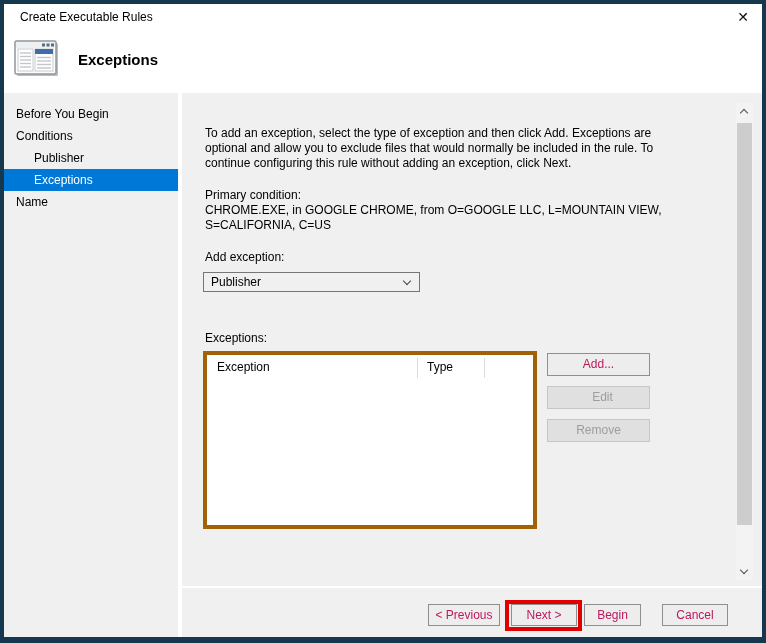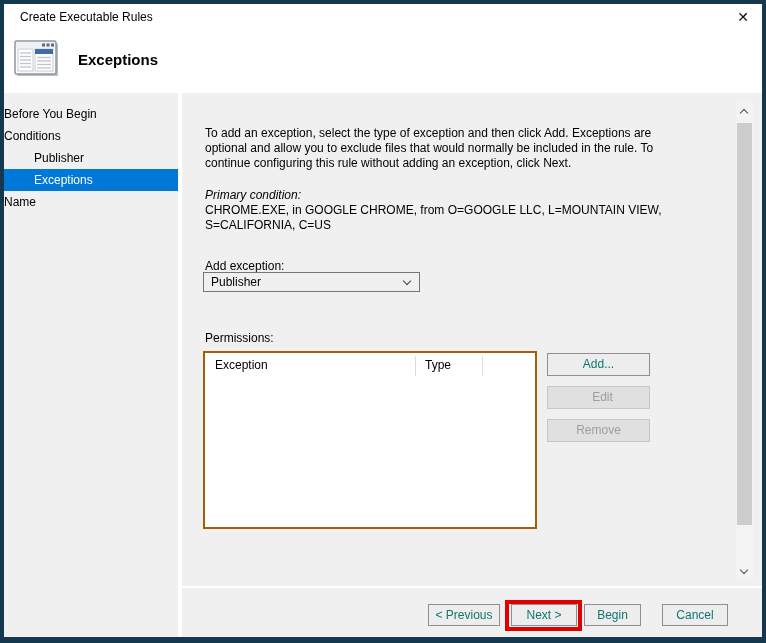--- a/index.html
+++ b/index.html
@@ -30,56 +30,56 @@
   }
   
   .header{position:absolute;top:26px;left:0;right:0;height:63px;background:#fff;}
   .page-icon{position:absolute;left:10px;top:10px;width:46px;height:40px;}
   .header-title{position:absolute;left:74px;top:0;line-height:60px;font-weight:bold;font-size:15px;}
   
   .body{position:absolute;top:89px;left:0;right:0;bottom:0;background:var(--panel);}
   .sidebar{position:absolute;left:0;top:0;width:174px;height:100%;}
   .v-divider{position:absolute;left:174px;top:0;width:4px;height:100%;background:#fff;}
   .steps{list-style:none;margin:10px 0 0 0;padding:0;}
-  .steps li{height:22px;line-height:22px;cursor:default;}
+  .steps li{height:22px;line-height:22px;padding-left:12px;cursor:default;}
   .steps li.indent{padding-left:30px;}
   .steps li.selected{background:var(--selection);color:#fff;}
   
   .txt{position:absolute;white-space:pre-line;line-height:15px;}
   .intro{left:201px;top:33px;width:508px;}
-  .primary-label{left:201px;top:95px;font-style:italic;}
+  .primary-label{left:201px;top:95px;}
   .primary-value{left:201px;top:110px;width:508px;}
-  .add-exc-label{left:201px;top:157px;margin-top:9px;}
+  .add-exc-label{left:201px;top:157px;}
   .exceptions-label{left:201px;top:238px;}
   .dropdown{
     position:absolute;left:199px;top:179px;width:217px;height:20px;
     background:#f0f0f0;border:1px solid #767676;cursor:default;
   }
   .dropdown .val{position:absolute;left:7px;top:0;line-height:18px;}
   .dropdown .chev{
     position:absolute;right:9px;top:5px;width:6px;height:6px;
     border-right:1.4px solid #444;border-bottom:1.4px solid #444;
     transform:rotate(45deg);
   }
   .listbox{
     position:absolute;left:199px;top:258px;width:334px;height:178px;
-    background:#fff;border:2px solid #a16207;
+    background:#fff;border:4px solid #a16207;
   }
   .listbox .hdr{position:relative;height:25px;}
   .listbox .hdr .col{position:absolute;top:0;line-height:25px;}
   .listbox .col1{left:10px;}
   .listbox .col2{left:220px;}
   .listbox .sep{position:absolute;top:3px;width:1px;height:20px;background:#dcdcdc;}
   .listbox .sep1{left:210px;}
   .listbox .sep2{left:277px;}
   
   .btn{
     position:absolute;height:23px;
     background:#ededed;border:1px solid #8f8f8f;
-    font-family:"Liberation Sans", sans-serif;font-size:12px;color:#0f766e;
+    font-family:"Liberation Sans", sans-serif;font-size:12px;color:#be185d;
     text-align:center;line-height:21px;cursor:pointer;padding:0;
   }
   .btn.disabled{background:#e0e0e0;border-color:#c6c6c6;color:#9d9d9d;cursor:default;}
   .side-btn{left:543px;width:103px;}
   #btn-add{top:260px;}
   #btn-edit{top:293px;padding-left:8px;}
   #btn-remove{top:326px;}
   .h-divider{position:absolute;left:178px;right:0;top:493px;height:2px;background:#fff;}
   .footer-btn{top:511px;height:22px;line-height:20px;}
   #btn-previous{left:424px;width:72px;}
@@ -157,21 +157,21 @@
     <div class="txt primary-label">Primary condition:</div>
     <div class="txt primary-value">CHROME.EXE, in GOOGLE CHROME, from O=GOOGLE LLC, L=MOUNTAIN VIEW,
 S=CALIFORNIA, C=US</div>
 
     <div class="txt add-exc-label">Add exception:</div>
     <div class="dropdown">
       <span class="val">Publisher</span>
       <span class="chev"></span>
     </div>
 
-    <div class="txt exceptions-label">Permissions:</div>
+    <div class="txt exceptions-label">Exceptions:</div>
     <div class="listbox">
       <div class="hdr">
         <span class="col col1">Exception</span>
         <span class="col col2">Type</span>
         <span class="sep sep1"></span>
         <span class="sep sep2"></span>
       </div>
     </div>
 
     <button class="btn side-btn" id="btn-add">Add...</button>

